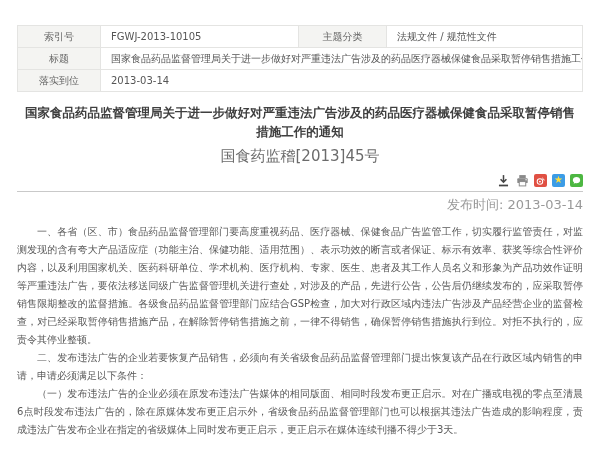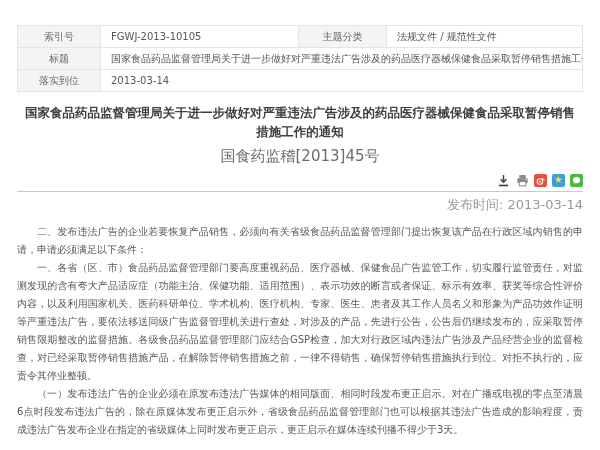--- a/index.html
+++ b/index.html
@@ -97,20 +97,20 @@
     </div>
 
     <hr class="rule">
 
     <div class="publish-time">
       <span>发布时间:</span>
       <span>2013-03-14</span>
     </div>
 
     <div class="article-body">
+      <p>一、各省（区、市）食品药品监督管理部门要高度重视药品、医疗器械、保健食品广告监管工作，切实履行监管责任，对监测发现的含有夸大产品适应症（功能主治、保健功能、适用范围）、表示功效的断言或者保证、标示有效率、获奖等综合性评价内容，以及利用国家机关、医药科研单位、学术机构、医疗机构、专家、医生、患者及其工作人员名义和形象为产品功效作证明等严重违法广告，要依法移送同级广告监督管理机关进行查处，对涉及的产品，先进行公告，公告后仍继续发布的，应采取暂停销售限期整改的监督措施。各级食品药品监督管理部门应结合GSP检查，加大对行政区域内违法广告涉及产品经营企业的监督检查，对已经采取暂停销售措施产品，在解除暂停销售措施之前，一律不得销售，确保暂停销售措施执行到位。对拒不执行的，应责令其停业整顿。</p>
       <p>二、发布违法广告的企业若要恢复产品销售，必须向有关省级食品药品监督管理部门提出恢复该产品在行政区域内销售的申请，申请必须满足以下条件：</p>
-      <p>一、各省（区、市）食品药品监督管理部门要高度重视药品、医疗器械、保健食品广告监管工作，切实履行监管责任，对监测发现的含有夸大产品适应症（功能主治、保健功能、适用范围）、表示功效的断言或者保证、标示有效率、获奖等综合性评价内容，以及利用国家机关、医药科研单位、学术机构、医疗机构、专家、医生、患者及其工作人员名义和形象为产品功效作证明等严重违法广告，要依法移送同级广告监督管理机关进行查处，对涉及的产品，先进行公告，公告后仍继续发布的，应采取暂停销售限期整改的监督措施。各级食品药品监督管理部门应结合GSP检查，加大对行政区域内违法广告涉及产品经营企业的监督检查，对已经采取暂停销售措施产品，在解除暂停销售措施之前，一律不得销售，确保暂停销售措施执行到位。对拒不执行的，应责令其停业整顿。</p>
       <p>（一）发布违法广告的企业必须在原发布违法广告媒体的相同版面、相同时段发布更正启示。对在广播或电视的零点至清晨6点时段发布违法广告的，除在原媒体发布更正启示外，省级食品药品监督管理部门也可以根据其违法广告造成的影响程度，责成违法广告发布企业在指定的省级媒体上同时发布更正启示，更正启示在媒体连续刊播不得少于3天。</p>
 
     </div>
 
   </div>
 </div>
 
 </body></html>

